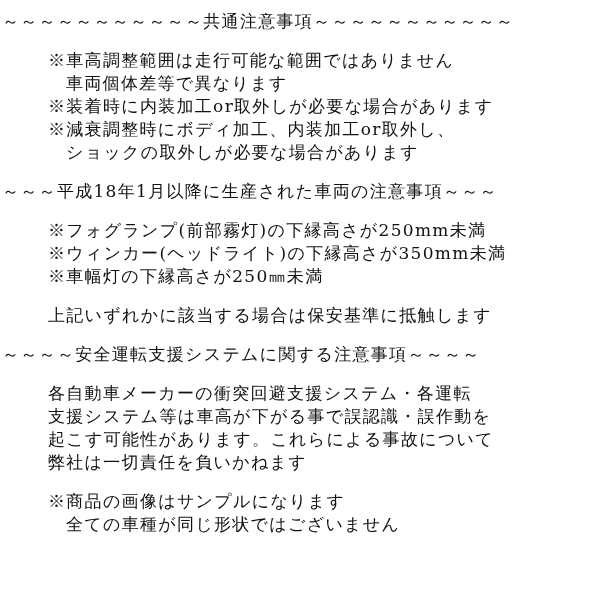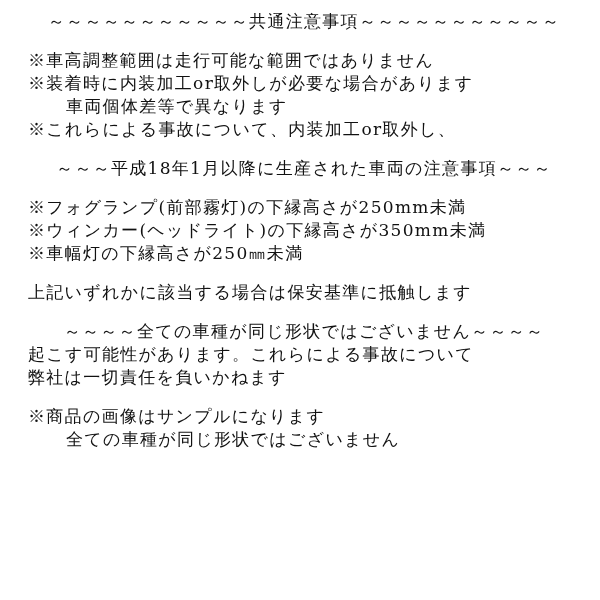--- a/index.html
+++ b/index.html
@@ -16,46 +16,48 @@
     box-sizing: border-box;
     padding-top: 10px;
     font-family: "DejaVu Serif", "Liberation Serif", serif;
     font-size: 17px;
     line-height: 23px;
     letter-spacing: 1.3px;
     color: #111111;
     background: #ffffff;
   }
   .line {
-    padding-left: 28px;
+    padding-left: 48px;
     white-space: nowrap;
   }
   .line.indent {
     padding-left: 66px;
   }
   .line.header {
-    padding-left: 8px;
-    text-align: center;
+    padding-left: 2px;
   }
   .gap {
     margin-top: 16px;
   }
 </style>
 </head>
 <body>
 
 <div class="page">
   <div class="line header">～～～～～～～～～～～共通注意事項～～～～～～～～～～～</div>
   <div class="line gap">※車高調整範囲は走行可能な範囲ではありません</div>
+  <div class="line indent">車両個体差等で異なります</div>
   <div class="line">※装着時に内装加工or取外しが必要な場合があります</div>
-  <div class="line indent">車両個体差等で異なります</div>
-  <div class="line">※これらによる事故について、内装加工or取外し、</div>
+  <div class="line">※減衰調整時にボディ加工、内装加工or取外し、</div>
+  <div class="line indent">ショックの取外しが必要な場合があります</div>
   <div class="line header gap">～～～平成18年1月以降に生産された車両の注意事項～～～</div>
   <div class="line gap">※フォグランプ(前部霧灯)の下縁高さが250mm未満</div>
   <div class="line">※ウィンカー(ヘッドライト)の下縁高さが350mm未満</div>
   <div class="line">※車幅灯の下縁高さが250㎜未満</div>
   <div class="line gap">上記いずれかに該当する場合は保安基準に抵触します</div>
-  <div class="line header gap">～～～～全ての車種が同じ形状ではございません～～～～</div>
+  <div class="line header gap">～～～～安全運転支援システムに関する注意事項～～～～</div>
+  <div class="line gap">各自動車メーカーの衝突回避支援システム・各運転</div>
+  <div class="line">支援システム等は車高が下がる事で誤認識・誤作動を</div>
   <div class="line">起こす可能性があります。これらによる事故について</div>
   <div class="line">弊社は一切責任を負いかねます</div>
   <div class="line gap">※商品の画像はサンプルになります</div>
   <div class="line indent">全ての車種が同じ形状ではございません</div>
 </div>
 
 </body></html>

